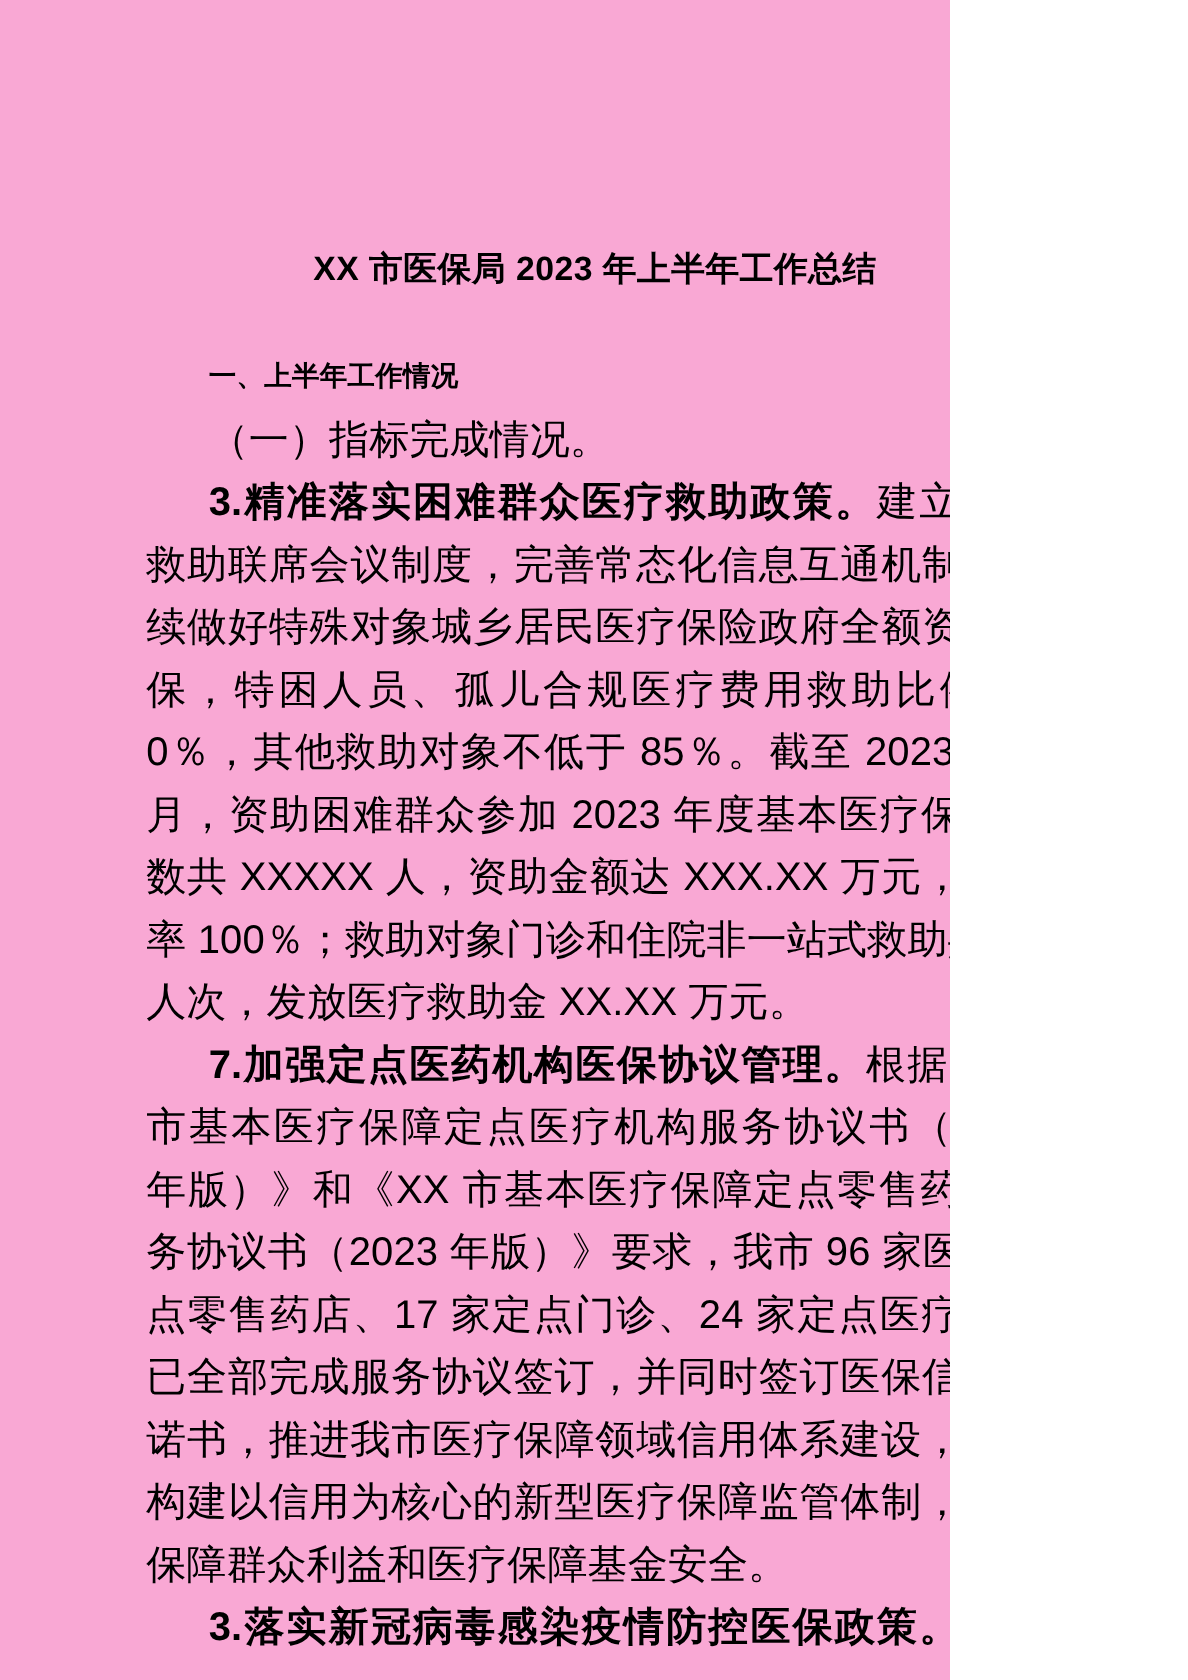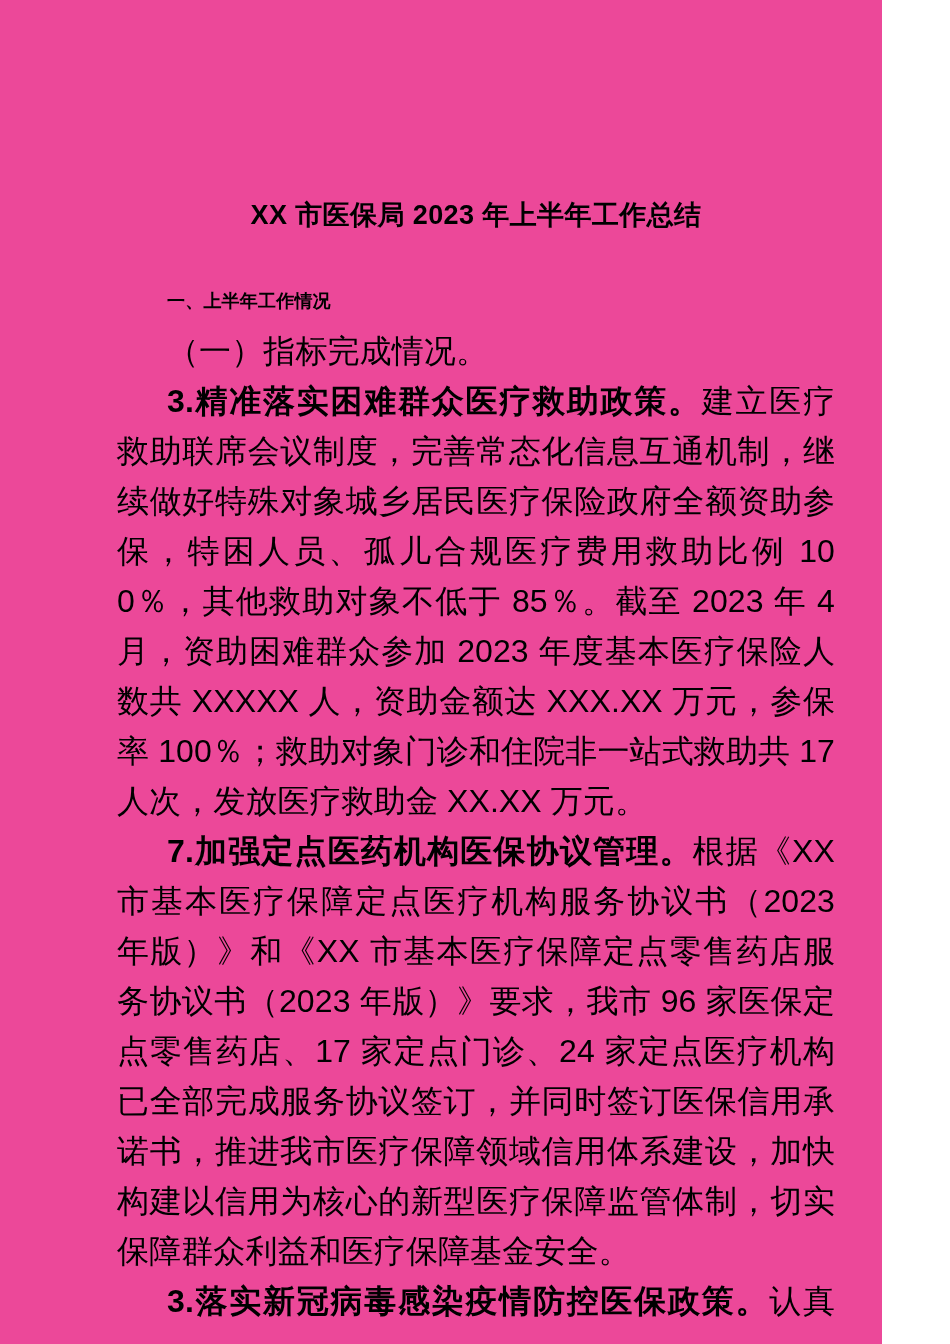--- a/index.html
+++ b/index.html
@@ -2,23 +2,23 @@
 <html><head>
 <meta charset="utf-8">
 <style>
   html, body {
     margin: 0;
     padding: 0;
     background: #ffffff;
   }
   .page {
     position: relative;
-    width: 882px;
+    width: 760px;
     height: 1344px;
-    background: #ec4899;
+    background: #f9a8d4;
     overflow: hidden;
     font-family: "Liberation Sans", "DejaVu Sans", sans-serif;
     color: #000000;
   }
   .content {
     position: absolute;
     left: 117px;
     top: 186px;
     width: 718px;
   }
@@ -29,21 +29,21 @@
     letter-spacing: 0.4px;
     line-height: 50px;
     margin: 0 0 0 0;
     padding-top: 4px;
     white-space: nowrap;
   }
   .spacer-title {
     height: 36px;
   }
   .heading-1 {
-    font-size: 18px;
+    font-size: 22px;
     font-weight: bold;
     line-height: 50px;
     text-indent: 50px;
     margin: 0;
     letter-spacing: 0.2px;
   }
   .para {
     font-size: 32px;
     line-height: 50px;
     text-indent: 50px;

